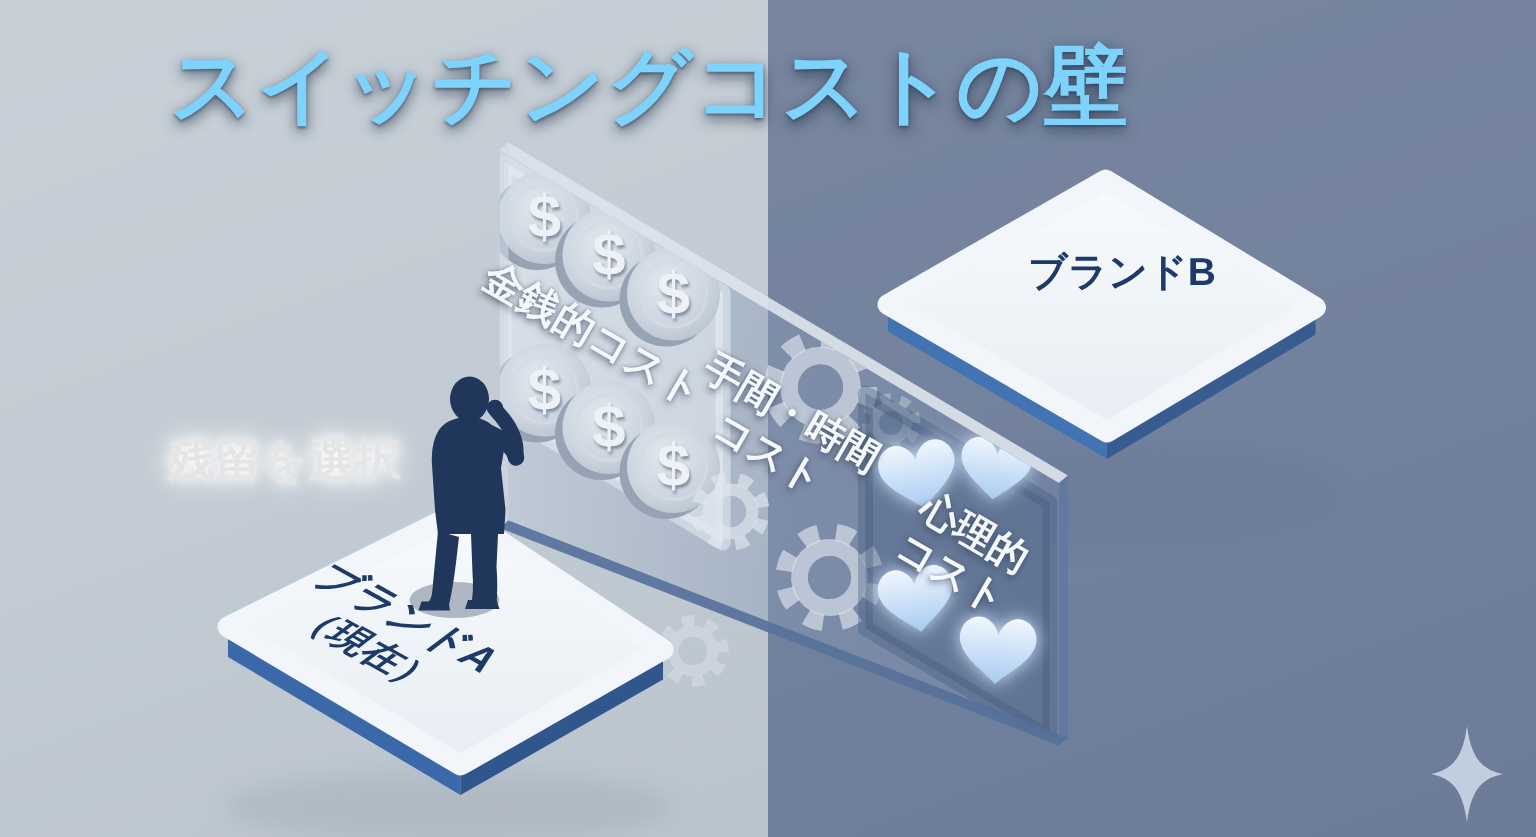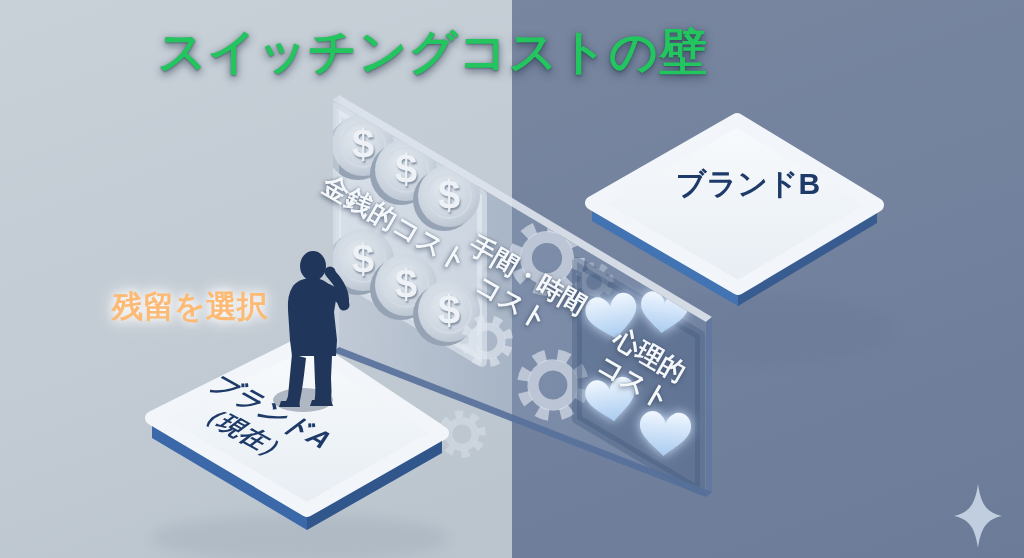--- a/index.html
+++ b/index.html
@@ -7,41 +7,41 @@
     position:relative;width:1024px;height:558px;overflow:hidden;
     font-family:"Liberation Sans","DejaVu Sans",sans-serif;
   }
   .bg{position:absolute;top:0;height:558px;width:512px;}
   #bg-left{left:0;background:linear-gradient(160deg,#c8d1d8 0%,#c2cbd3 55%,#bac4cd 100%);}
   #bg-right{left:512px;background:linear-gradient(160deg,#78869f 0%,#72819d 55%,#6c7b97 100%);}
   #scene-svg{position:absolute;left:0;top:0;z-index:1;}
   .txt{position:absolute;z-index:2;white-space:nowrap;}
   #title{
     left:0;top:20px;width:866px;text-align:center;
-    font-size:48px;font-weight:900;letter-spacing:1px;color:#22c55e;
+    font-size:56px;font-weight:900;letter-spacing:1px;color:#7dd3fc;
     text-shadow:0 3px 9px rgba(43,56,79,.8),0 1px 2px rgba(43,56,79,.55);
   }
   #stay-label{
-    left:112px;top:286px;font-size:31px;font-weight:800;color:#fdba74;
+    left:112px;top:286px;font-size:31px;font-weight:800;color:#e5e5e5;
     text-shadow:0 0 8px rgba(255,255,255,.95),0 0 16px rgba(255,255,255,.85),0 0 26px rgba(255,255,255,.6);
   }
   .wall-label{
     color:#f5f8fb;font-weight:800;text-align:center;line-height:1.18;
     text-shadow:0 2px 5px rgba(55,70,95,.7),0 0 2px rgba(55,70,95,.4);
     transform:rotate(30deg);
   }
   #monetary-label{left:305px;top:208px;width:180px;font-size:27px;}
   #effort-label{left:432px;top:258px;width:176px;font-size:26px;}
   #psych-label{left:578px;top:338px;width:128px;font-size:26px;}
   .plat-label{color:#1d3a69;font-weight:800;text-align:center;line-height:1.22;}
   #brand-a-label{
     left:158px;top:390px;width:200px;font-size:27px;
     transform:rotate(29deg) skewX(-24deg) scaleY(.96);
   }
-  #brand-b-label{left:628px;top:166px;width:240px;font-size:30px;}
+  #brand-b-label{left:628px;top:166px;width:240px;font-size:26px;}
   #brand-b-label .l2,#brand-a-label .l2{font-size:.93em;}
 </style>
 </head>
 <body>
 
 <div id="stage">
 
   <div id="bg-left" class="bg"></div>
   <div id="bg-right" class="bg"></div>
 

